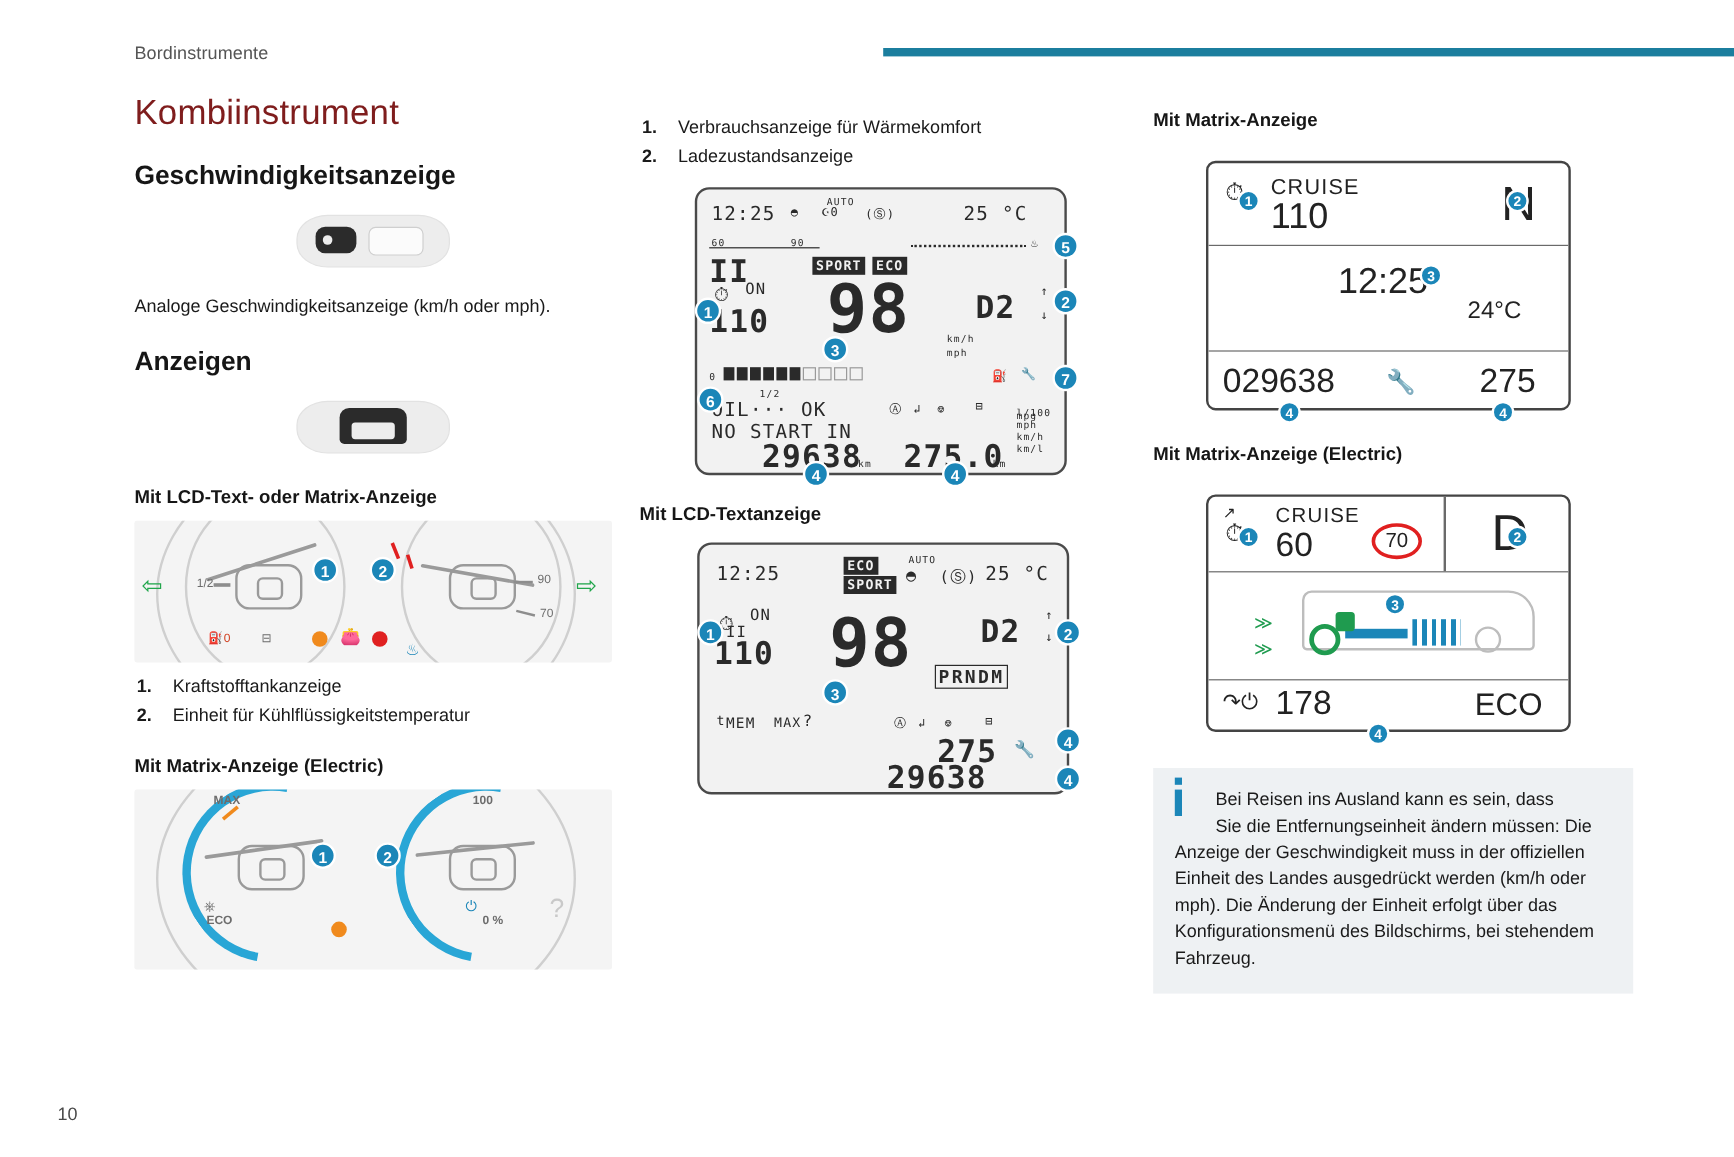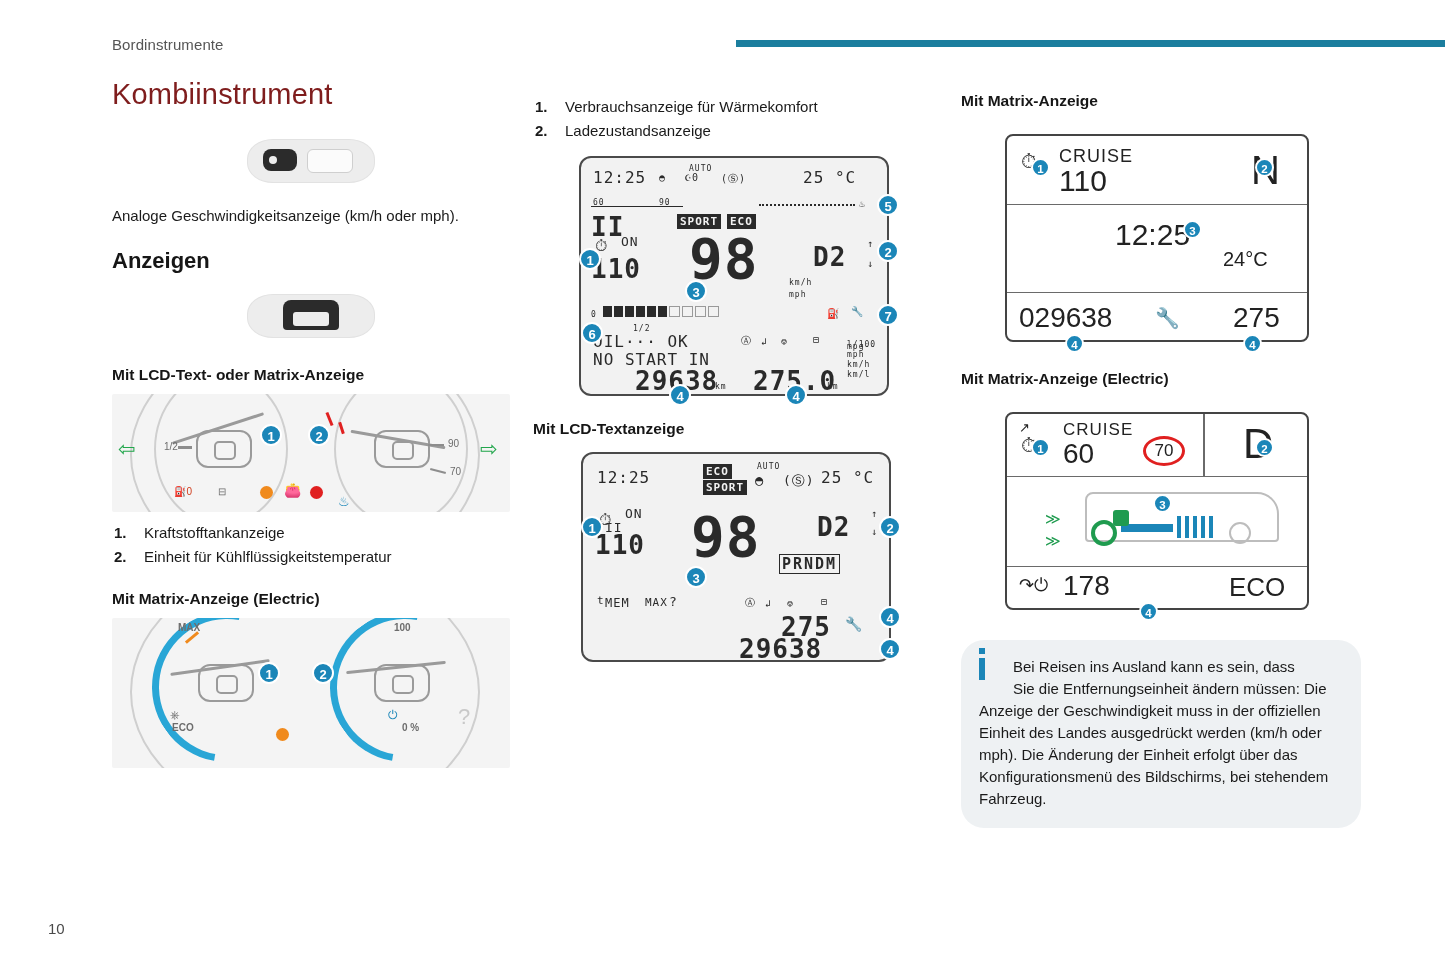--- a/index.html
+++ b/index.html
@@ -360,20 +360,21 @@
 
 <div class="page">
 
   <div class="header-chapter">Bordinstrumente</div>
   <div class="header-rule"></div>
 
   <div class="col col-1">
 
     <h1 class="title">Kombiinstrument</h1>
 
+    <h2 class="sect">Geschwindigkeitsanzeige</h2>
 
     <div class="cluster-pic">
       <div class="body"></div>
       <div class="dial-l"></div>
       <div class="dial-r"></div>
     </div>
 
     <p class="body">Analoge Geschwindigkeitsanzeige (km/h oder mph).</p>
 
     <h2 class="sect" style="margin-top:22px;">Anzeigen</h2>
@@ -638,21 +639,21 @@
         <div class="m-txt" style="left:12px; top:160px; font-size:18px;">↷⏻</div>
         <div class="m-txt" style="left:56px; top:156px; font-size:28px;">178</div>
         <div class="m-txt" style="left:222px; top:158px; font-size:26px;">ECO</div>
       </div>
       <div class="bub sm" style="left:70px; top:40px;">1</div>
       <div class="bub sm" style="left:294px; top:40px;">2</div>
       <div class="bub sm" style="left:192px; top:96px;">3</div>
       <div class="bub sm" style="left:178px; top:204px;">4</div>
     </div>
 
-    <div class="note" style="width:400px; margin-top:2px;border-radius:23px;">
+    <div class="note" style="width:400px; margin-top:2px;">
       <div class="ibar"></div>
       <p class="first-line">Bei Reisen ins Ausland kann es sein, dass</p>
       <p style="text-indent:34px;">Sie die Entfernungseinheit ändern müssen: Die Anzeige der Geschwindigkeit muss in der offiziellen Einheit des Landes ausgedrückt werden (km/h oder mph). Die Änderung der Einheit erfolgt über das Konfigurationsmenü des Bildschirms, bei stehendem Fahrzeug.</p>
     </div>
   </div>
 
   <div class="page-num">10</div>
 </div>
 
 </body></html>

